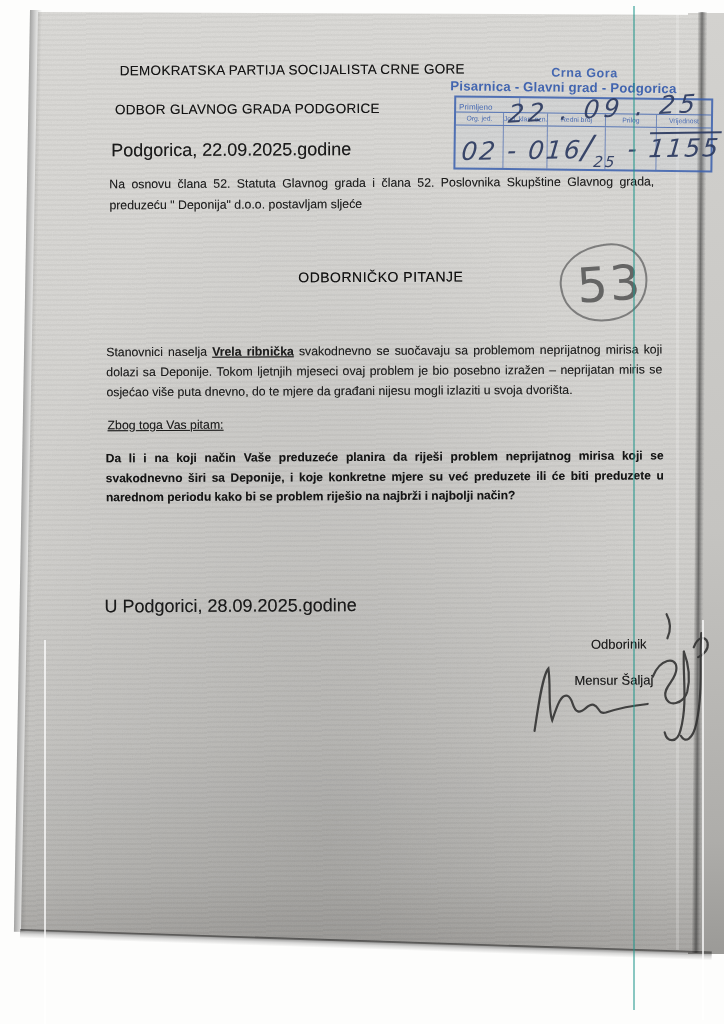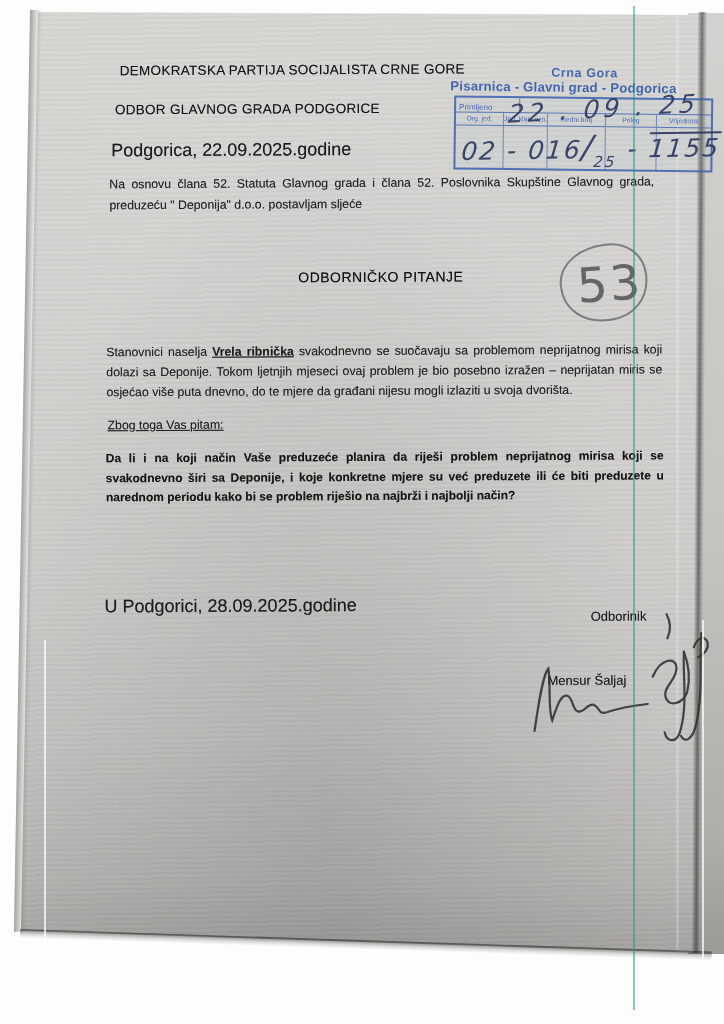--- a/index.html
+++ b/index.html
@@ -137,22 +137,22 @@
     <div class="doc-title" style="left:106px;top:269px;width:552px;">ODBORNIČKO PITANJE</div>
 
     <div class="para" style="left:107px;top:341px;width:556px;"><span>Stanovnici naselja </span><span class="bold">Vrela ribnička</span><span> svakodnevno se suočavaju sa problemom neprijatnog mirisa koji dolazi sa Deponije. Tokom ljetnjih mjeseci ovaj problem je bio posebno izražen – neprijatan miris se osjećao više puta dnevno, do te mjere da građani nijesu mogli izlaziti u svoja dvorišta.</span></div>
 
     <div class="ln para" style="left:108px;top:414px;text-align:left;text-decoration:underline;">Zbog toga Vas pitam:</div>
 
     <div class="para q-para" style="left:106px;top:448px;width:558px;">Da li i na koji način Vaše preduzeće planira da riješi problem neprijatnog mirisa koji se svakodnevno širi sa Deponije, i koje konkretne mjere su već preduzete ili će biti preduzete u narednom periodu kako bi se problem riješio na najbrži i najbolji način?</div>
 
     <div class="ln date-line" style="left:104px;top:595px;">U Podgorici, 28.09.2025.godine</div>
 
-    <div class="closing-block" style="left:543px;top:610px;width:150px;">Odborinik</div>
-    <div class="closing-block" style="left:506px;top:674px;width:160px;">Mensur Šaljaj</div>
+    <div class="closing-block" style="left:543px;top:638px;width:150px;">Odborinik</div>
+    <div class="closing-block" style="left:533px;top:674px;width:160px;">Mensur Šaljaj</div>
   </div>
 
   <div class="stamp">
     <div class="stamp-country">Crna Gora</div>
     <div class="stamp-office">Pisarnica - Glavni grad - Podgorica</div>
     <div class="stamp-table">
       <div class="srow row-received">
         <div class="received-cell">Primljeno</div>
         <div style="flex:1;"></div>
       </div>

